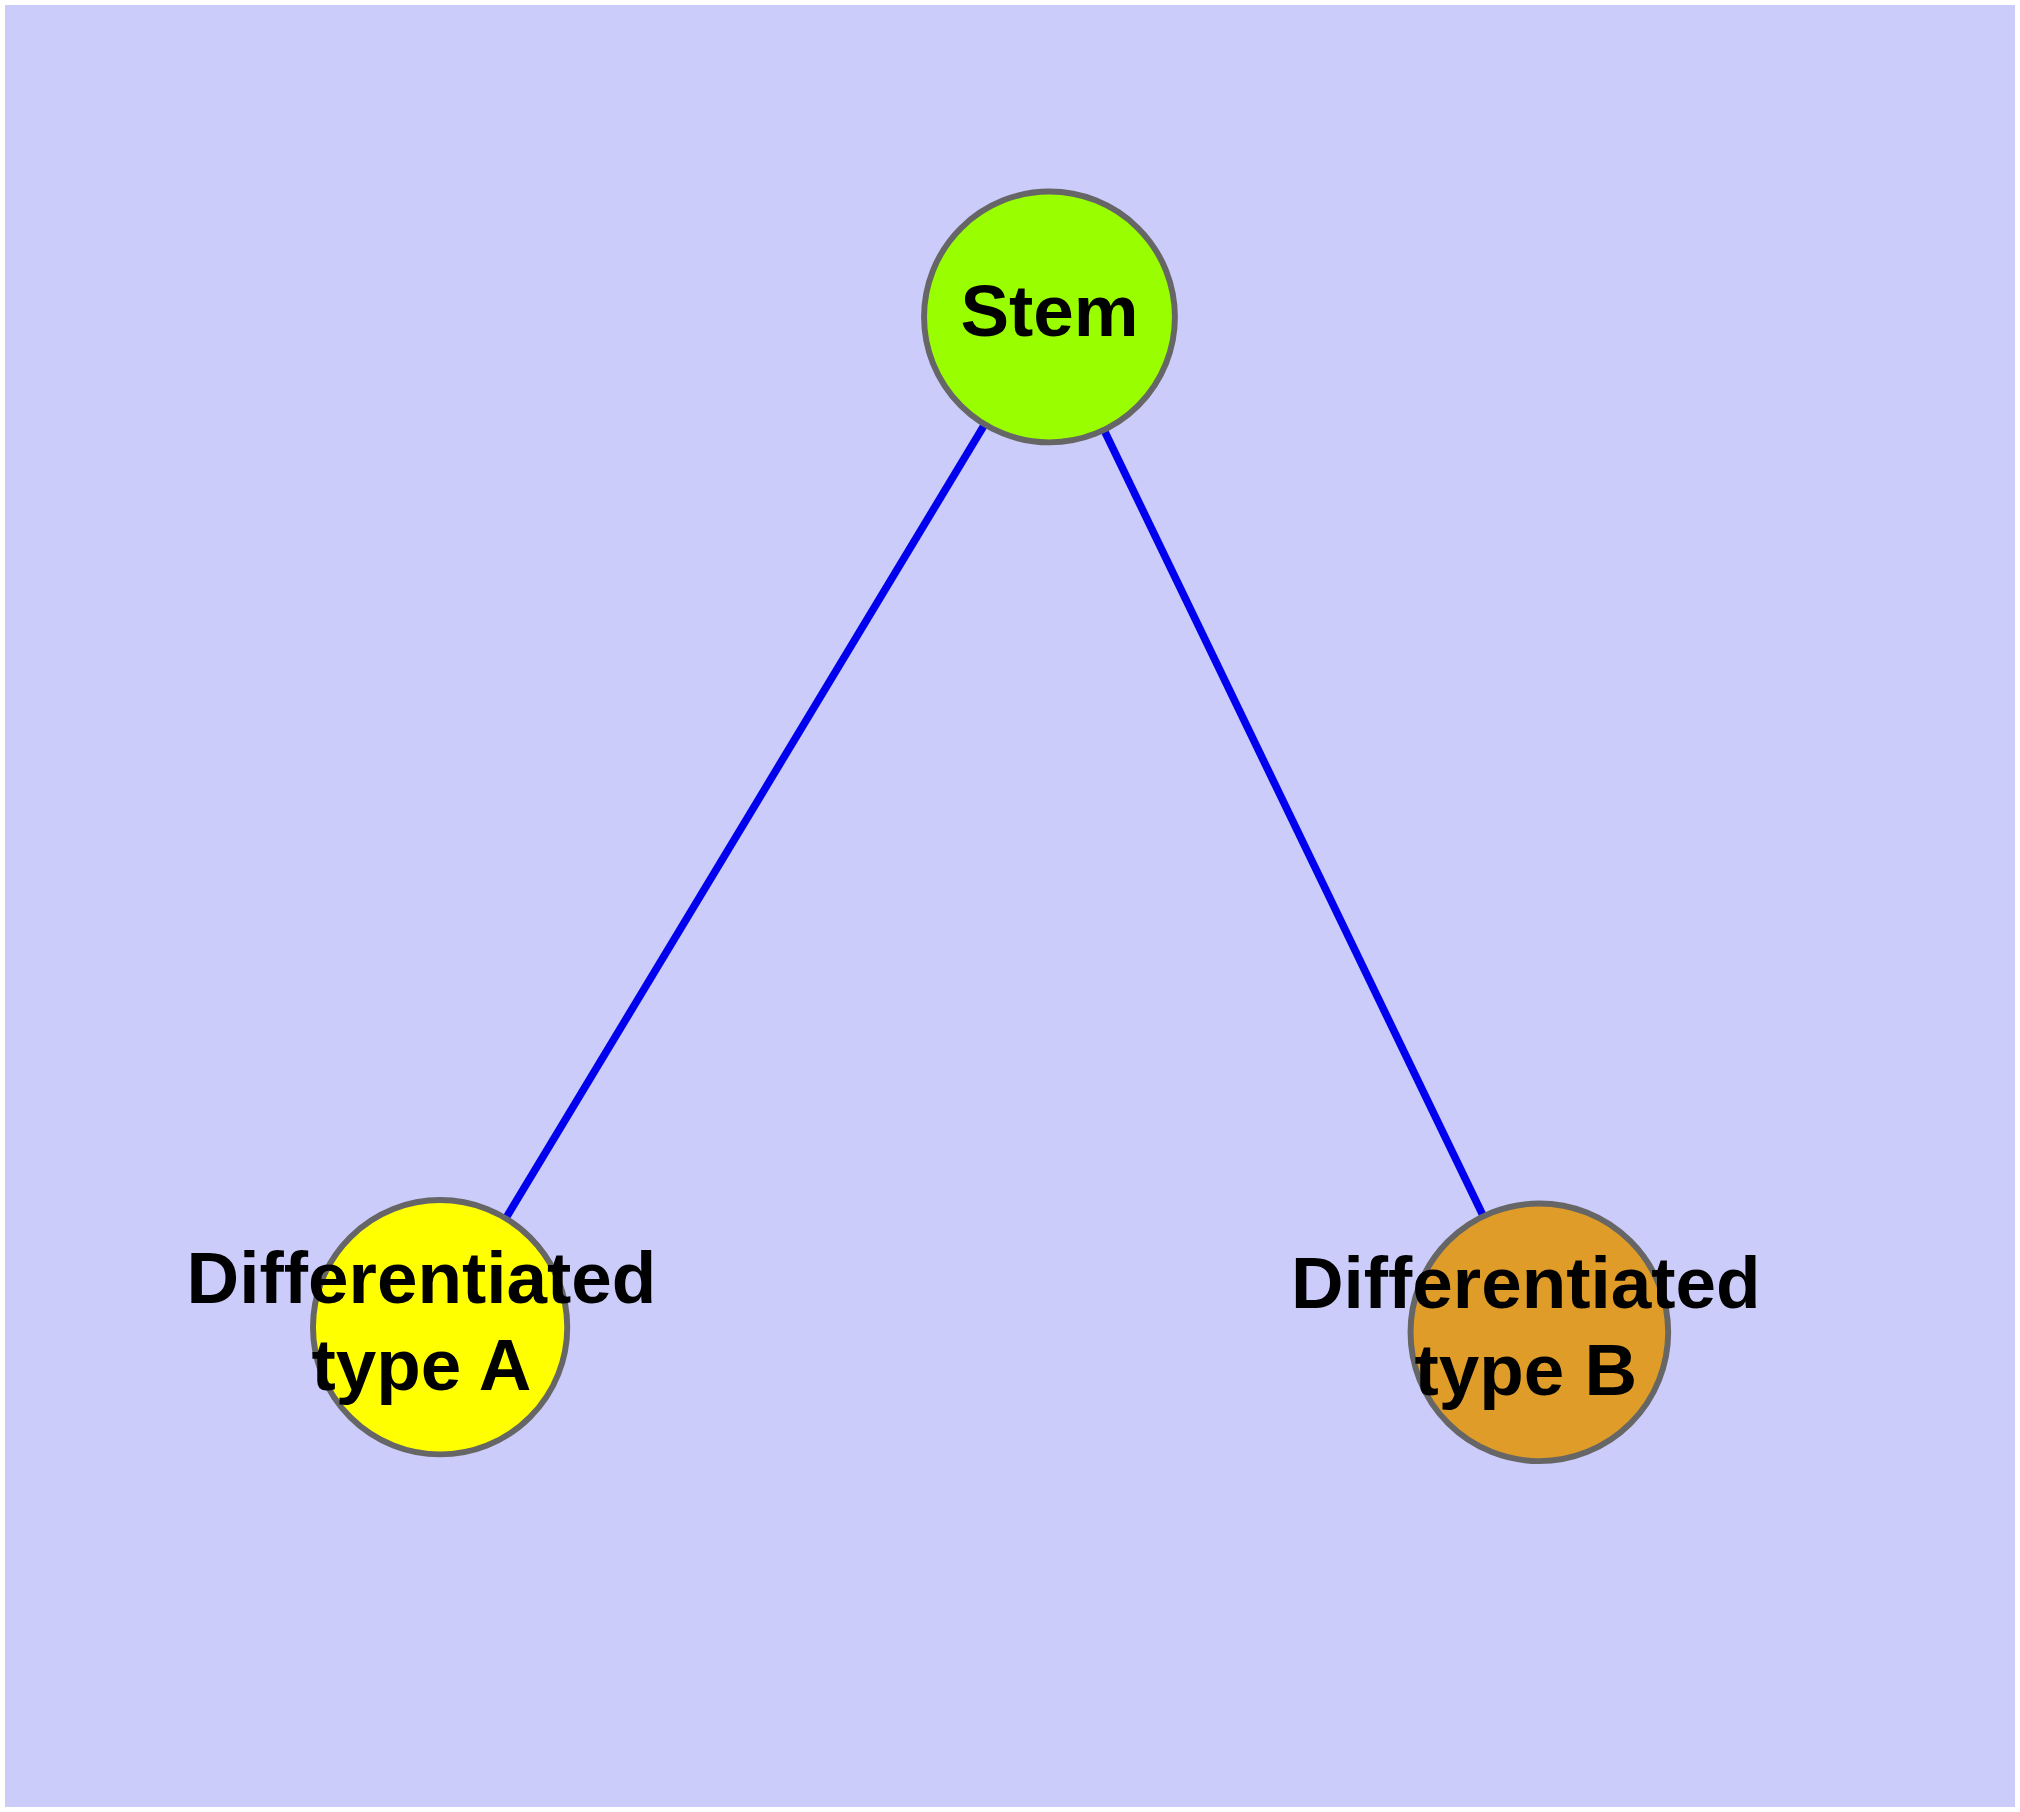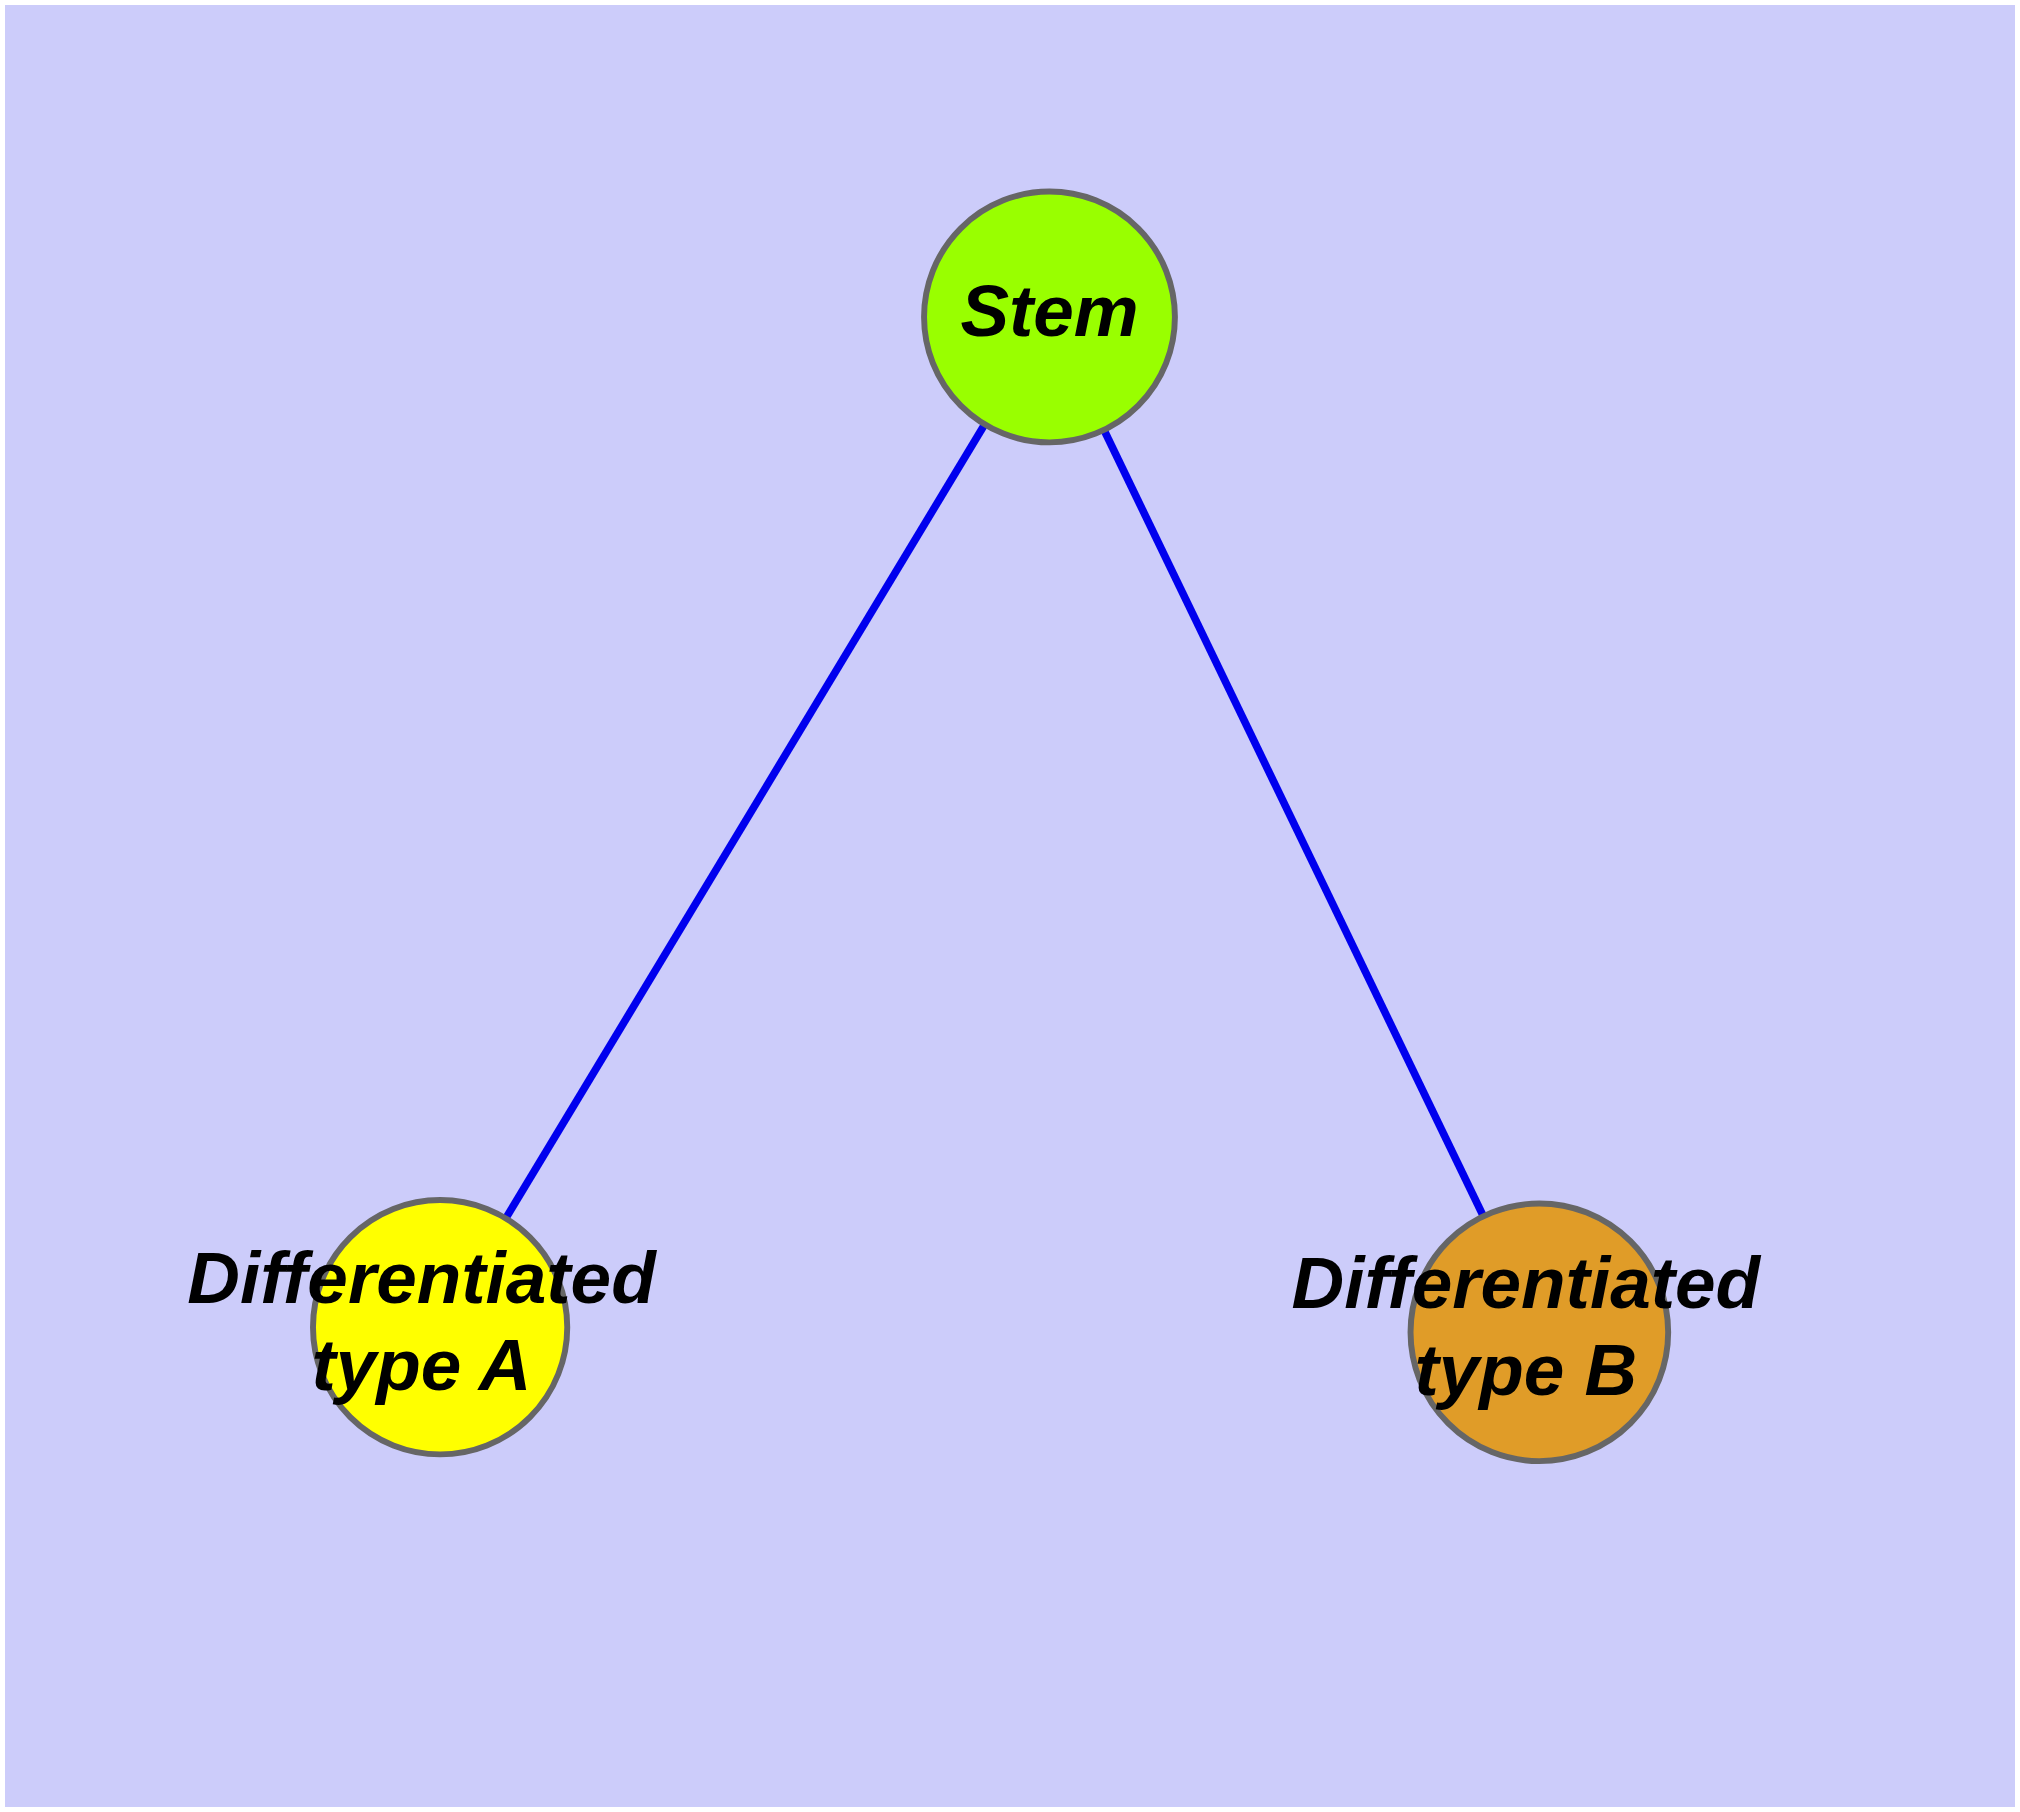--- a/index.html
+++ b/index.html
@@ -11,21 +11,20 @@
     width: 2021px;
     height: 1812px;
     overflow: hidden;
     font-family: "Liberation Sans", sans-serif;
   }
   #stage {
     position: relative;
     width: 2021px;
     height: 1336px;
     background: #ffffff;
-    font-style: italic;
   }
   #canvas-bg {
     position: absolute;
     left: 5.1px;
     top: 5.1px;
     width: 2010px;
     height: 1802px;
     background: #ccccfa;
   }
   #graph-svg {

